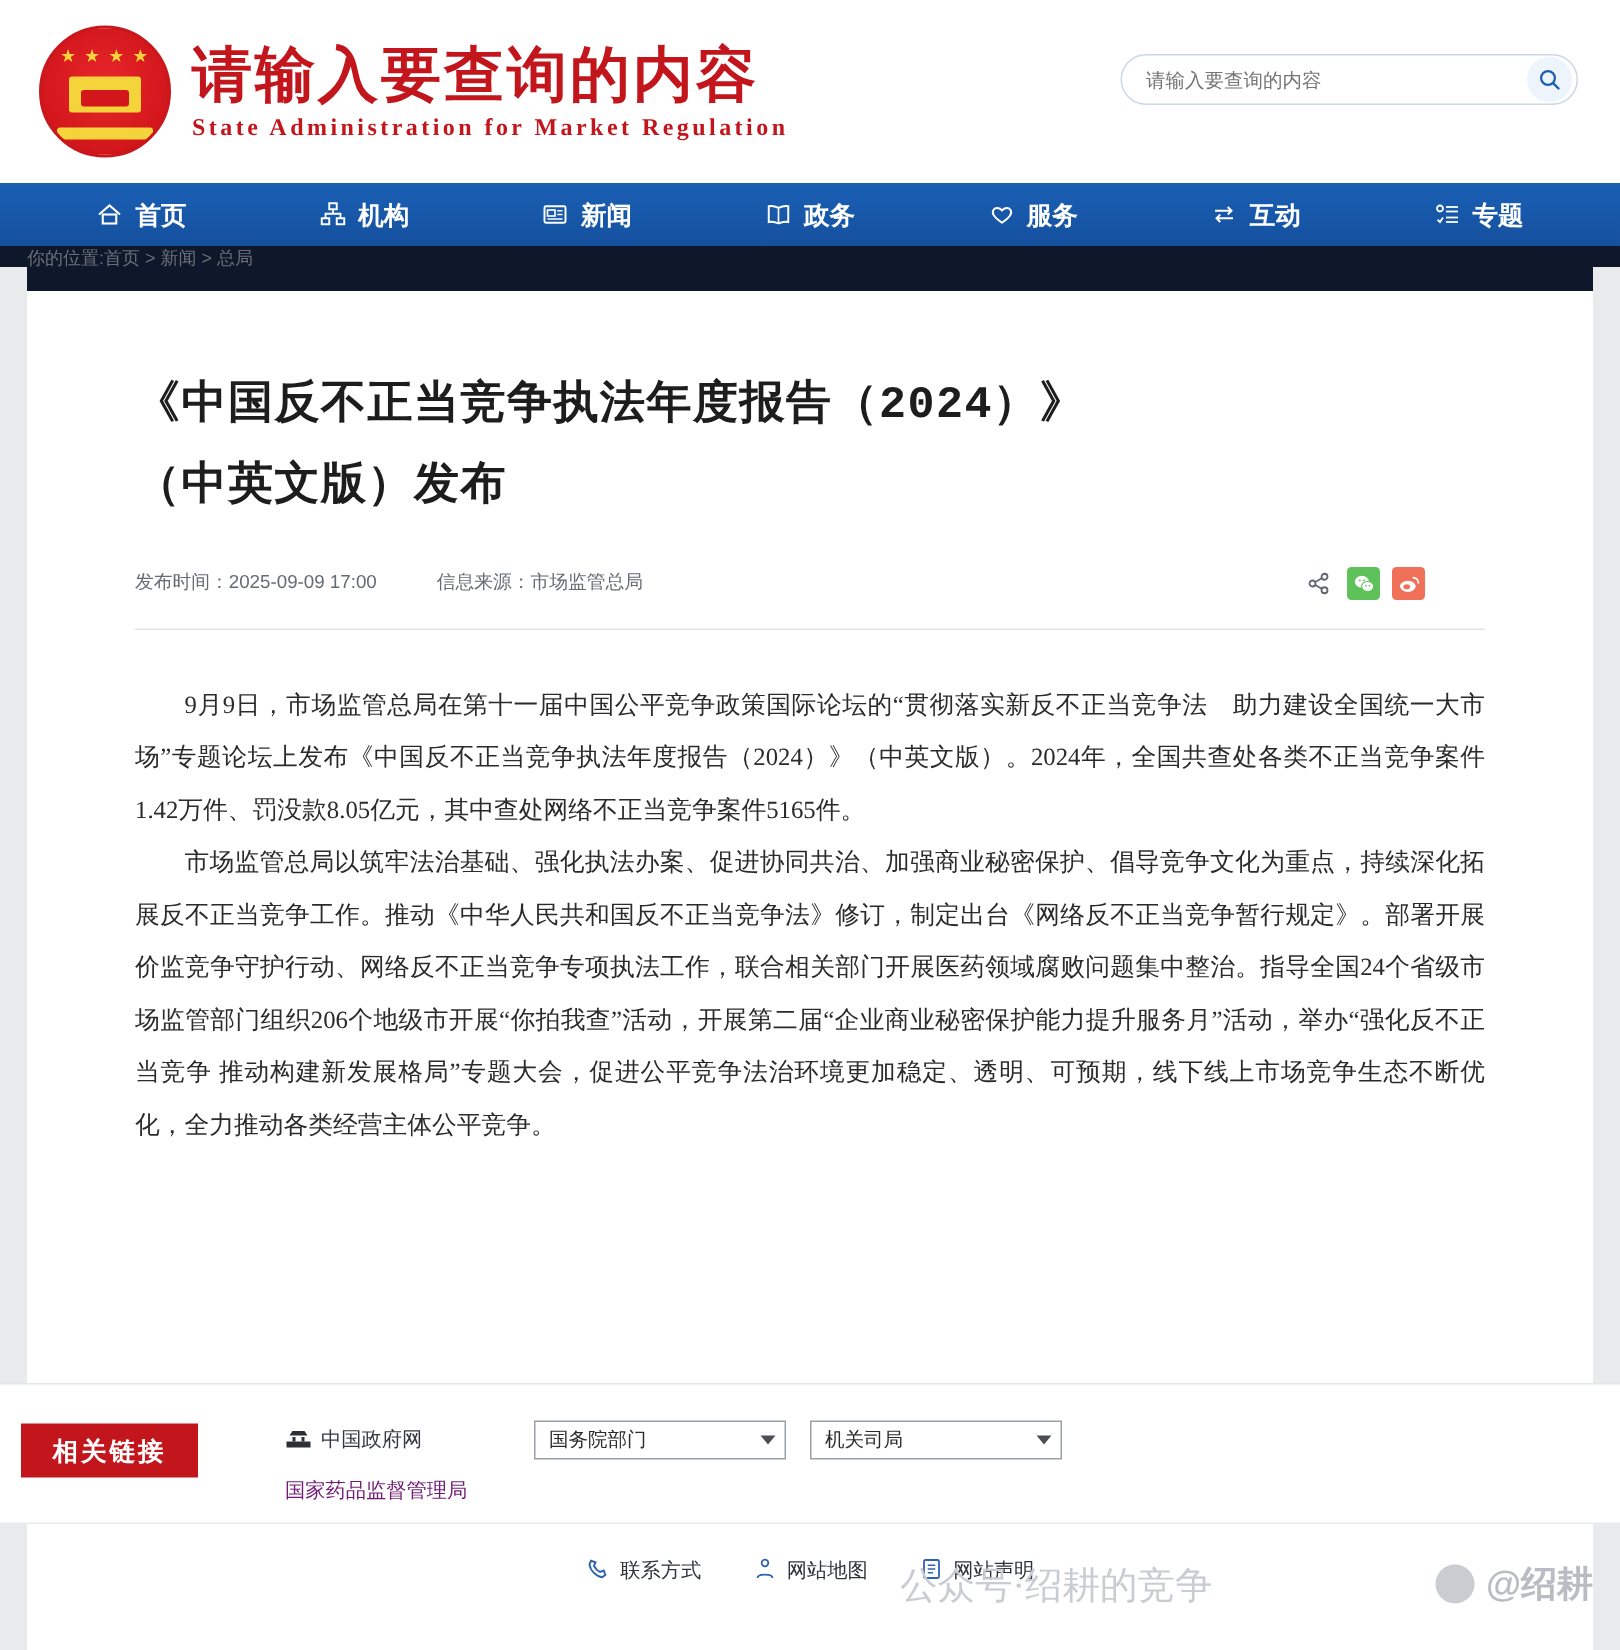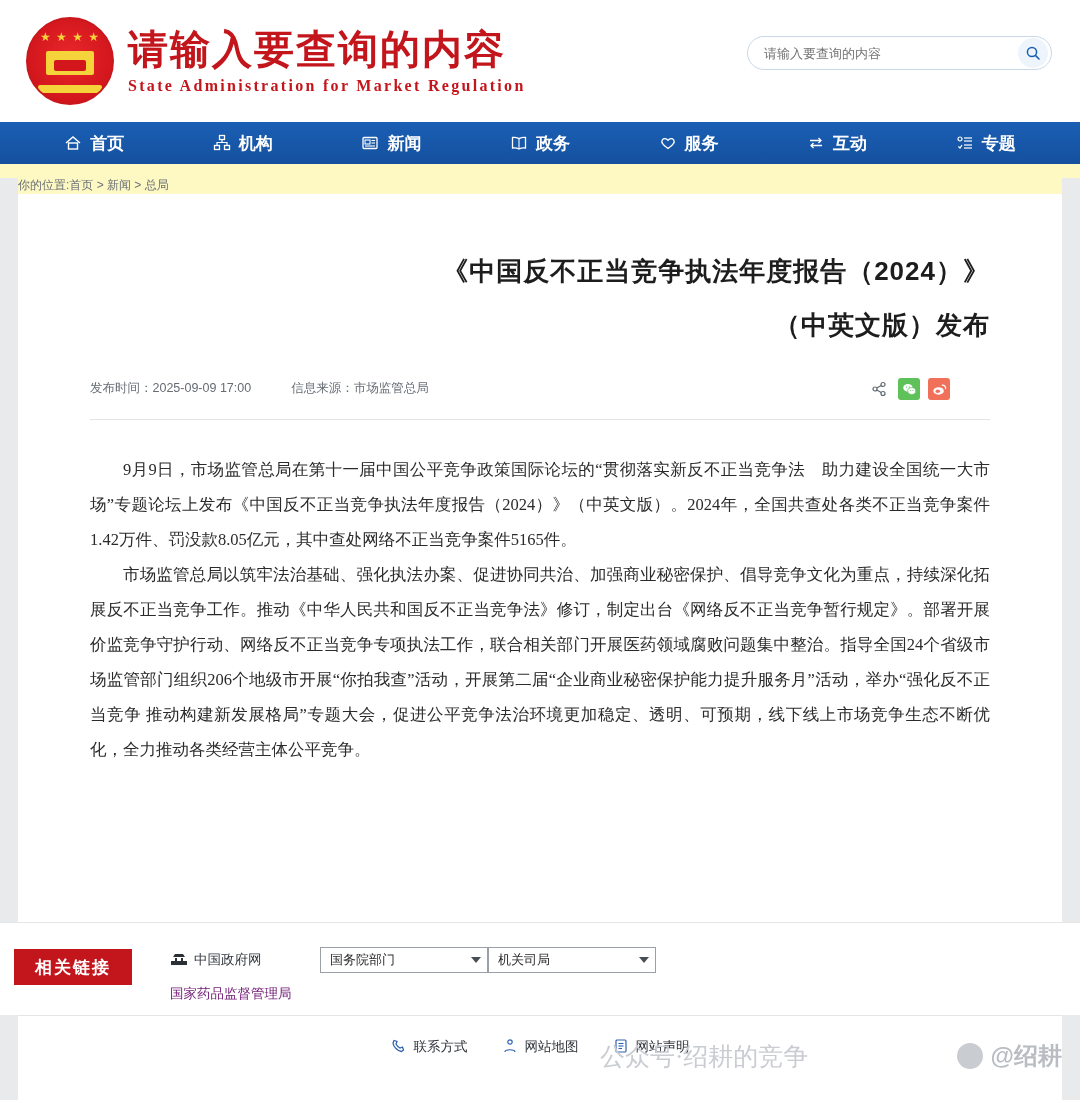--- a/index.html
+++ b/index.html
@@ -163,48 +163,48 @@
     display: inline-flex;
     width: 18px;
     height: 18px;
     align-items: center;
     justify-content: center;
   }
 
   
   .breadcrumb {
     height: 30px;
-    background: #fef9c3;
-    display: flex;
-    align-items: flex-end;
+    background: #0f172a;
+    display: flex;
+    align-items: flex-start;
     padding-left: 18px;
     font-size: 12px;
     color: #6b7078;
     box-sizing: border-box;
   }
 
   
   .content-wrap {
     background: #f1f2f4;
     padding: 0;
   }
   .article {
     background: #ffffff;
     margin: 0 18px;
     min-height: 716px;
     padding: 50px 72px 0 72px;
     box-sizing: border-box;
   }
   .art-title {
-    text-align: right;
-    font-size: 26px;
+    text-align: left;
+    font-size: 30px;
     font-weight: bold;
     color: #1d1d1d;
     line-height: 54px;
-    font-family: Liberation Sans, sans-serif;
+    font-family: Liberation Mono, monospace;
     letter-spacing: 1px;
   }
   .art-meta {
     margin-top: 28px;
     display: flex;
     align-items: center;
     justify-content: flex-start;
     position: relative;
     font-size: 12.5px;
     color: #666c74;
@@ -279,20 +279,22 @@
   .links-body {
     margin-left: 38px;
     display: flex;
     flex-direction: column;
     gap: 12px;
     padding-top: 10px;
   }
   .links-row {
     display: flex;
     align-items: center;
+    gap: 16px;
+    margin-left: 20px;
   }
   .gov-link {
     display: flex;
     align-items: center;
     gap: 6px;
     font-size: 13.5px;
     color: #33383f;
     cursor: pointer;
     width: 150px;
   }

